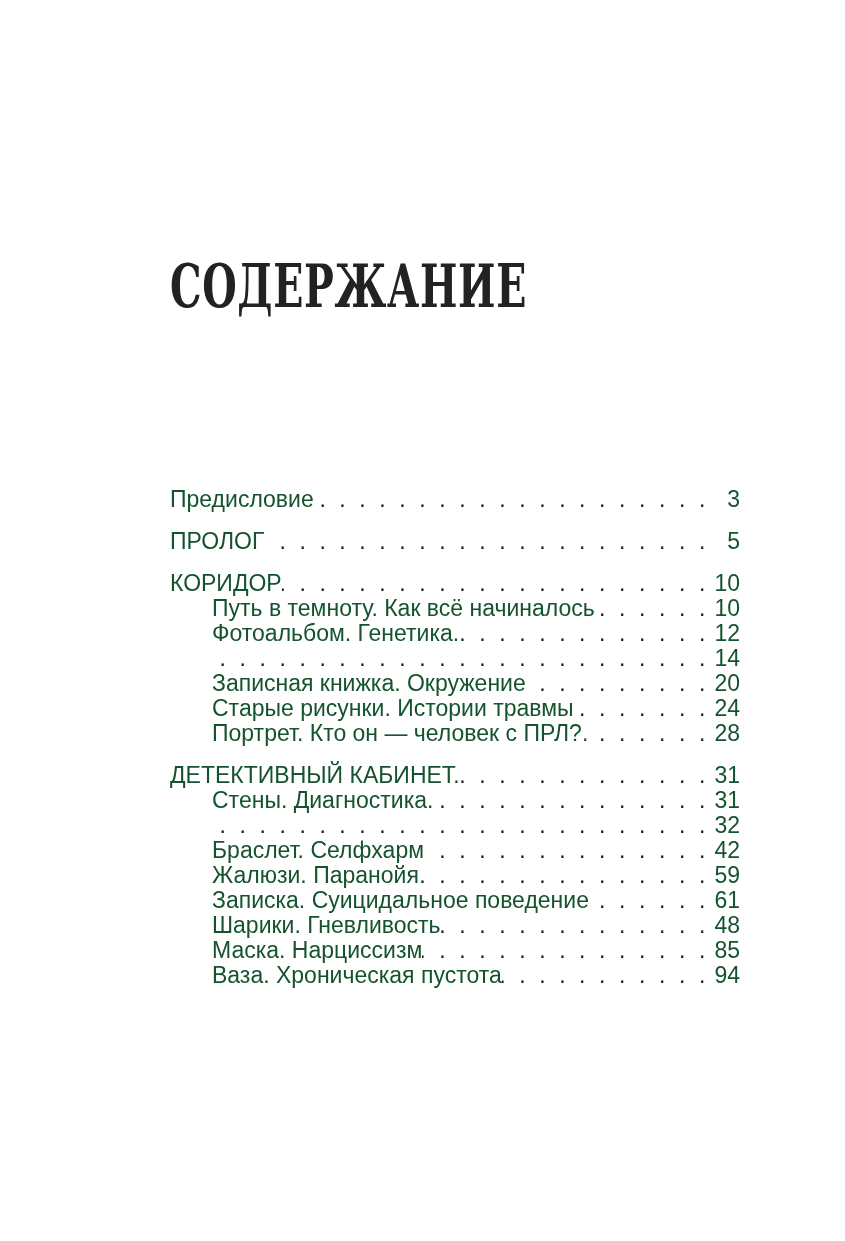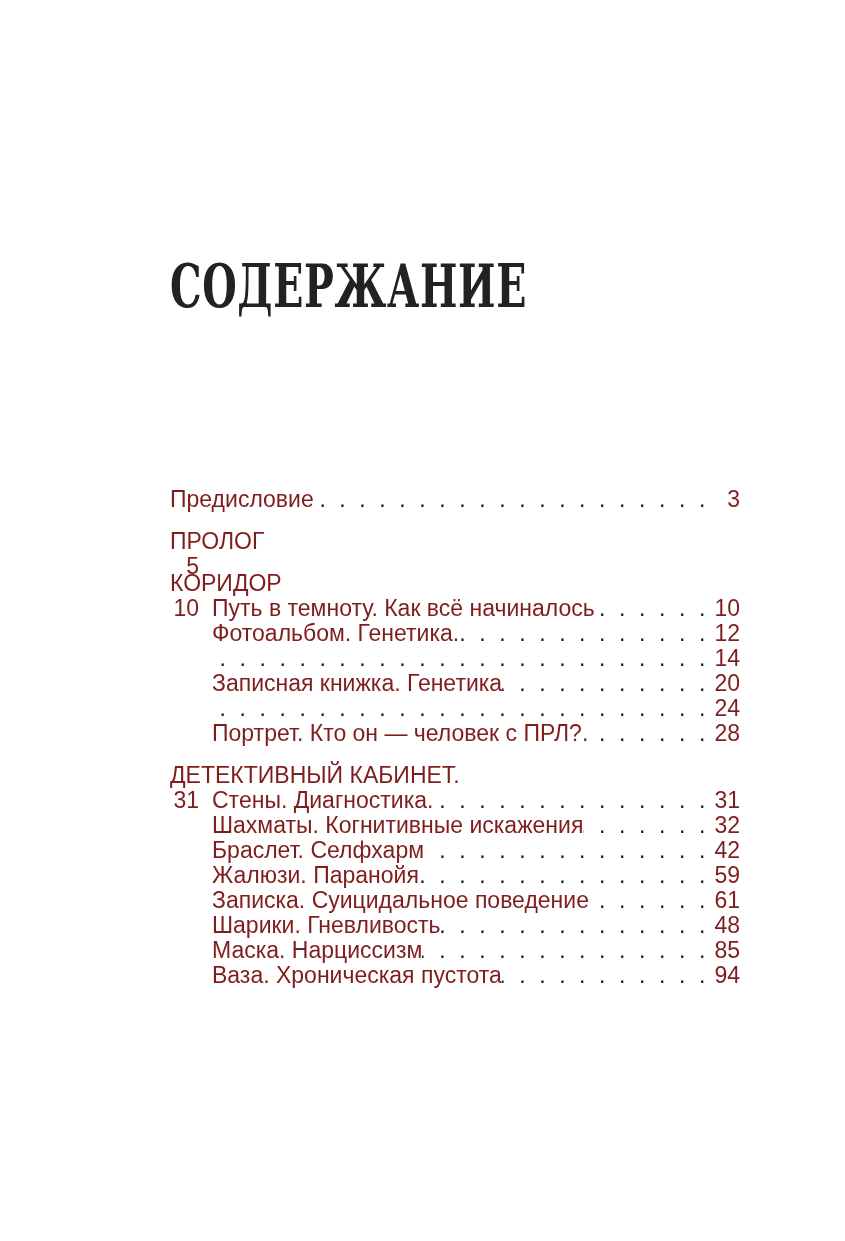--- a/index.html
+++ b/index.html
@@ -30,32 +30,31 @@
     white-space: nowrap;
     transform: scale(0.66, 1.0);
     transform-origin: left top;
   }
   .toc {
     position: absolute;
     left: 170px;
     top: 487px;
     width: 570px;
     font-size: 23px;
-    color: #7f1d1d;
+    color: #14532d;
   }
   .toc-row {
     display: flex;
     align-items: baseline;
     height: 25px;
     line-height: 25px;
     white-space: nowrap;
   }
   .toc-row.section-gap {
     margin-top: 17px;
-    flex-direction: column;
   }
   .toc-row.lvl1 {
     padding-left: 42px;
     justify-content: center;
   }
   .toc-label {
     flex: 0 0 auto;
   }
   .toc-dots {
     flex: 1 1 auto;
@@ -104,45 +103,45 @@
       <div class="toc-row lvl1">
         <span class="toc-label">Фотоальбом. Генетика.</span>
         <span class="toc-dots"></span>
         <span class="toc-page-num">12</span>
       </div>
       <div class="toc-row lvl1">
         <span class="toc-dots"></span>
         <span class="toc-page-num">14</span>
       </div>
       <div class="toc-row lvl1">
-        <span class="toc-label">Записная книжка. Генетика</span>
+        <span class="toc-label">Записная книжка. Окружение</span>
         <span class="toc-dots"></span>
         <span class="toc-page-num">20</span>
       </div>
       <div class="toc-row lvl1">
+        <span class="toc-label">Старые рисунки. Истории травмы</span>
         <span class="toc-dots"></span>
         <span class="toc-page-num">24</span>
       </div>
       <div class="toc-row lvl1">
         <span class="toc-label">Портрет. Кто он — человек с ПРЛ?.</span>
         <span class="toc-dots"></span>
         <span class="toc-page-num">28</span>
       </div>
       <div class="toc-row lvl0 section-gap">
         <span class="toc-label">ДЕТЕКТИВНЫЙ КАБИНЕТ.</span>
         <span class="toc-dots"></span>
         <span class="toc-page-num">31</span>
       </div>
       <div class="toc-row lvl1">
         <span class="toc-label">Стены. Диагностика.</span>
         <span class="toc-dots"></span>
         <span class="toc-page-num">31</span>
       </div>
       <div class="toc-row lvl1">
-        <span class="toc-label">Шахматы. Когнитивные искажения</span>
         <span class="toc-dots"></span>
         <span class="toc-page-num">32</span>
       </div>
       <div class="toc-row lvl1">
         <span class="toc-label">Браслет. Селфхарм</span>
         <span class="toc-dots"></span>
         <span class="toc-page-num">42</span>
       </div>
       <div class="toc-row lvl1">
         <span class="toc-label">Жалюзи. Паранойя</span>

